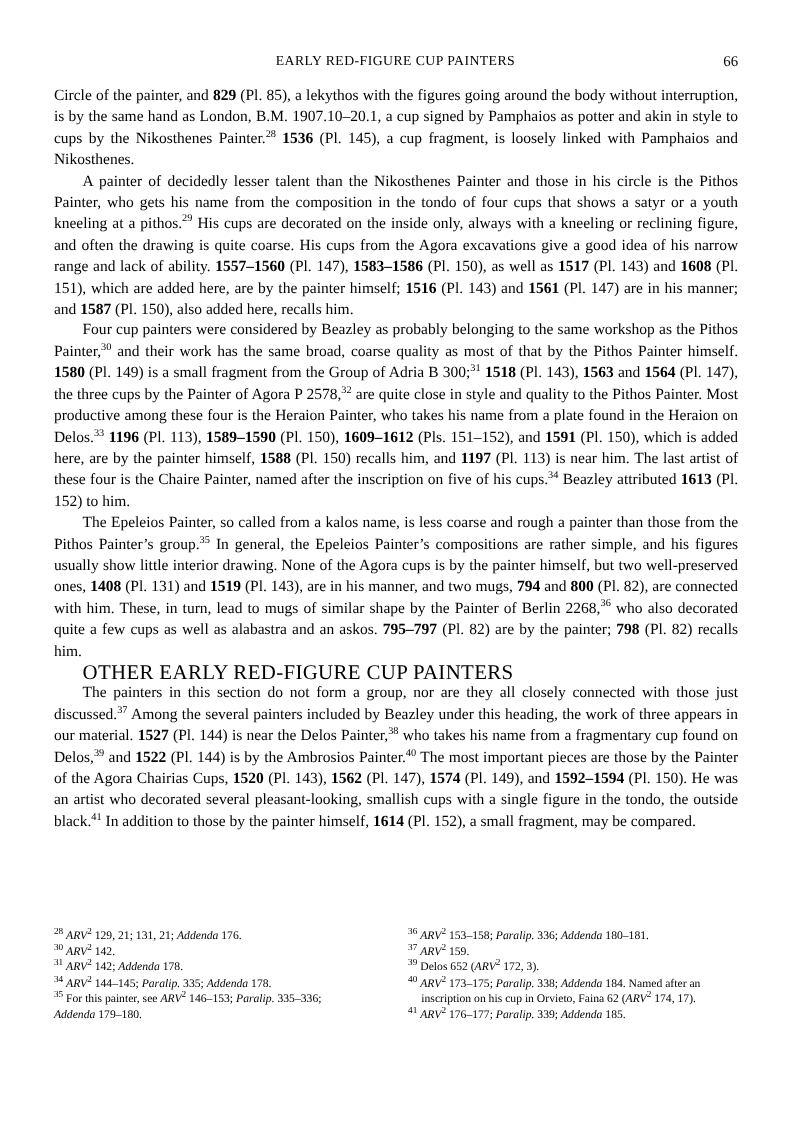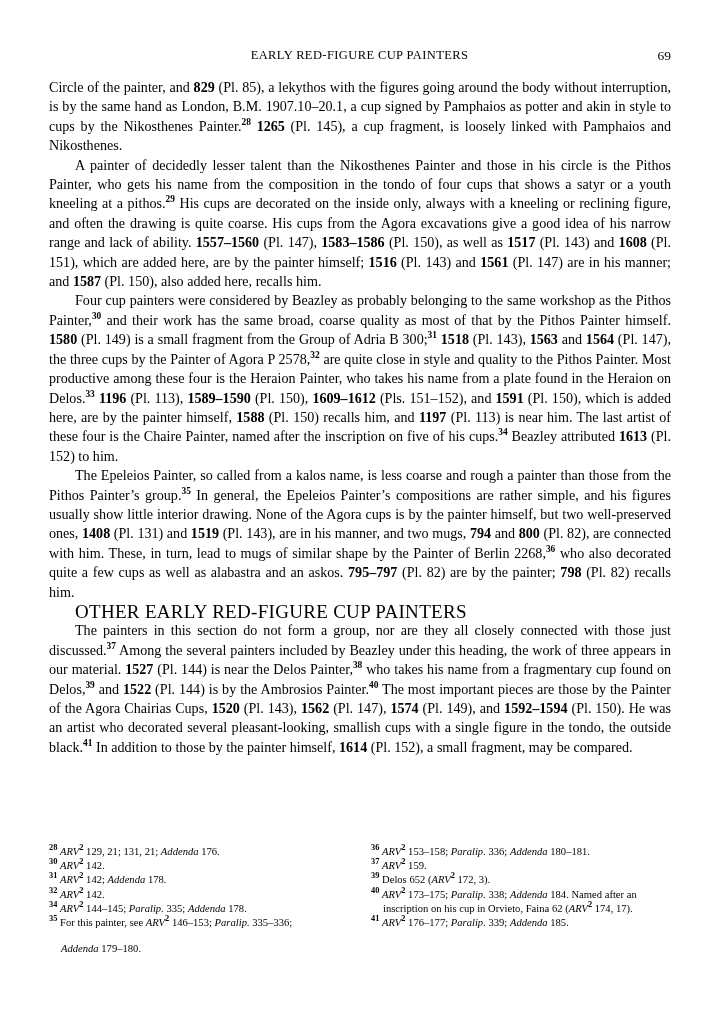--- a/index.html
+++ b/index.html
@@ -58,21 +58,20 @@
   }
   .body-block p.noindent {
     text-indent: 0;
   }
   b { font-weight: bold; }
   i { font-style: italic; }
   sup {
     font-size: 9.4px;
     vertical-align: super;
     line-height: 0;
-    font-weight: bold;
   }
   .section-head {
     margin-top: 15px;
     margin-bottom: 2px;
     font-size: 19px;
     font-variant: small-caps;
     text-transform: uppercase;
     letter-spacing: 0.3px;
     text-indent: 0;
   }
@@ -91,52 +90,51 @@
   .note {
     margin: 0 0 0 0;
     text-indent: -12px;
     padding-left: 12px;
     break-inside: avoid;
   }
   .note sup {
     font-size: 8.4px;
   }
   .note-cont {
-    margin: 12px;
+    margin: 0;
     text-indent: 0;
     padding-left: 0;
   }
 </style>
 </head>
 <body>
 
 <div class="page">
 
   <div class="header">
     <div class="running-title">Early Red-Figure Cup Painters</div>
-    <div class="folio">69</div>
+    <div class="folio">66</div>
   </div>
 
   <div class="body-block">
-    <p class="noindent">Circle of the painter, and <b>829</b> (Pl. 85), a lekythos with the figures going around the body without interruption, is by the same hand as London, B.M. 1907.10–20.1, a cup signed by Pamphaios as potter and akin in style to cups by the Nikosthenes Painter.<sup>28</sup>  <b>1265</b> (Pl. 145), a cup fragment, is loosely linked with Pamphaios and Nikosthenes.</p>
+    <p class="noindent">Circle of the painter, and <b>829</b> (Pl. 85), a lekythos with the figures going around the body without interruption, is by the same hand as London, B.M. 1907.10–20.1, a cup signed by Pamphaios as potter and akin in style to cups by the Nikosthenes Painter.<sup>28</sup>  <b>1536</b> (Pl. 145), a cup fragment, is loosely linked with Pamphaios and Nikosthenes.</p>
     <p>A painter of decidedly lesser talent than the Nikosthenes Painter and those in his circle is the Pithos Painter, who gets his name from the composition in the tondo of four cups that shows a satyr or a youth kneeling at a pithos.<sup>29</sup>  His cups are decorated on the inside only, always with a kneeling or reclining figure, and often the drawing is quite coarse.  His cups from the Agora excavations give a good idea of his narrow range and lack of ability.  <b>1557–1560</b> (Pl. 147), <b>1583–1586</b> (Pl. 150), as well as <b>1517</b> (Pl. 143) and <b>1608</b> (Pl. 151), which are added here, are by the painter himself; <b>1516</b> (Pl. 143) and <b>1561</b> (Pl. 147) are in his manner; and <b>1587</b> (Pl. 150), also added here, recalls him.</p>
     <p>Four cup painters were considered by Beazley as probably belonging to the same workshop as the Pithos Painter,<sup>30</sup> and their work has the same broad, coarse quality as most of that by the Pithos Painter himself.  <b>1580</b> (Pl. 149) is a small fragment from the Group of Adria B 300;<sup>31</sup> <b>1518</b> (Pl. 143), <b>1563</b> and <b>1564</b> (Pl. 147), the three cups by the Painter of Agora P 2578,<sup>32</sup> are quite close in style and quality to the Pithos Painter.  Most productive among these four is the Heraion Painter, who takes his name from a plate found in the Heraion on Delos.<sup>33</sup>  <b>1196</b> (Pl. 113), <b>1589–1590</b> (Pl. 150), <b>1609–1612</b> (Pls. 151–152), and <b>1591</b> (Pl. 150), which is added here, are by the painter himself, <b>1588</b> (Pl. 150) recalls him, and <b>1197</b> (Pl. 113) is near him.  The last artist of these four is the Chaire Painter, named after the inscription on five of his cups.<sup>34</sup>  Beazley attributed <b>1613</b> (Pl. 152) to him.</p>
     <p>The Epeleios Painter, so called from a kalos name, is less coarse and rough a painter than those from the Pithos Painter’s group.<sup>35</sup>  In general, the Epeleios Painter’s compositions are rather simple, and his figures usually show little interior drawing.  None of the Agora cups is by the painter himself, but two well-preserved ones, <b>1408</b> (Pl. 131) and <b>1519</b> (Pl. 143), are in his manner, and two mugs, <b>794</b> and <b>800</b> (Pl. 82), are connected with him.  These, in turn, lead to mugs of similar shape by the Painter of Berlin 2268,<sup>36</sup> who also decorated quite a few cups as well as alabastra and an askos.  <b>795–797</b> (Pl. 82) are by the painter; <b>798</b> (Pl. 82) recalls him.</p>
 
     <p class="section-head">Other Early Red-Figure Cup Painters</p>
 
     <p>The painters in this section do not form a group, nor are they all closely connected with those just discussed.<sup>37</sup>  Among the several painters included by Beazley under this heading, the work of three appears in our material.  <b>1527</b> (Pl. 144) is near the Delos Painter,<sup>38</sup> who takes his name from a fragmentary cup found on Delos,<sup>39</sup> and <b>1522</b> (Pl. 144) is by the Ambrosios Painter.<sup>40</sup> The most important pieces are those by the Painter of the Agora Chairias Cups, <b>1520</b> (Pl. 143), <b>1562</b> (Pl. 147), <b>1574</b> (Pl. 149), and <b>1592–1594</b> (Pl. 150).  He was an artist who decorated several pleasant-looking, smallish cups with a single figure in the tondo, the outside black.<sup>41</sup>  In addition to those by the painter himself, <b>1614</b> (Pl. 152), a small fragment, may be compared.</p>
   </div>
 
   <div class="notes">
     <div class="notes-cols">
       <p class="note"><sup>28</sup> <i>ARV</i><sup>2</sup> 129, 21; 131, 21; <i>Addenda</i> 176.</p>
       <p class="note"><sup>30</sup> <i>ARV</i><sup>2</sup> 142.</p>
       <p class="note"><sup>31</sup> <i>ARV</i><sup>2</sup> 142; <i>Addenda</i> 178.</p>
-      <p class="note"><sup>32</sup> <i>ARV</i><sup>2</sup> 142.</p>
       <p class="note"><sup>34</sup> <i>ARV</i><sup>2</sup> 144–145; <i>Paralip.</i> 335; <i>Addenda</i> 178.</p>
       <p class="note"><sup>35</sup> For this painter, see <i>ARV</i><sup>2</sup> 146–153;  <i>Paralip.</i>  335–336;</p>
       <p class="note note-cont"><i>Addenda</i> 179–180.</p>
       <p class="note"><sup>36</sup> <i>ARV</i><sup>2</sup> 153–158; <i>Paralip.</i> 336; <i>Addenda</i> 180–181.</p>
       <p class="note"><sup>37</sup> <i>ARV</i><sup>2</sup> 159.</p>
       <p class="note"><sup>39</sup> Delos 652 (<i>ARV</i><sup>2</sup> 172, 3).</p>
       <p class="note"><sup>40</sup> <i>ARV</i><sup>2</sup> 173–175; <i>Paralip.</i> 338; <i>Addenda</i> 184.  Named after an inscription on his cup in Orvieto, Faina 62 (<i>ARV</i><sup>2</sup> 174, 17).</p>
       <p class="note"><sup>41</sup> <i>ARV</i><sup>2</sup> 176–177; <i>Paralip.</i> 339; <i>Addenda</i> 185.</p>
     </div>
   </div>

